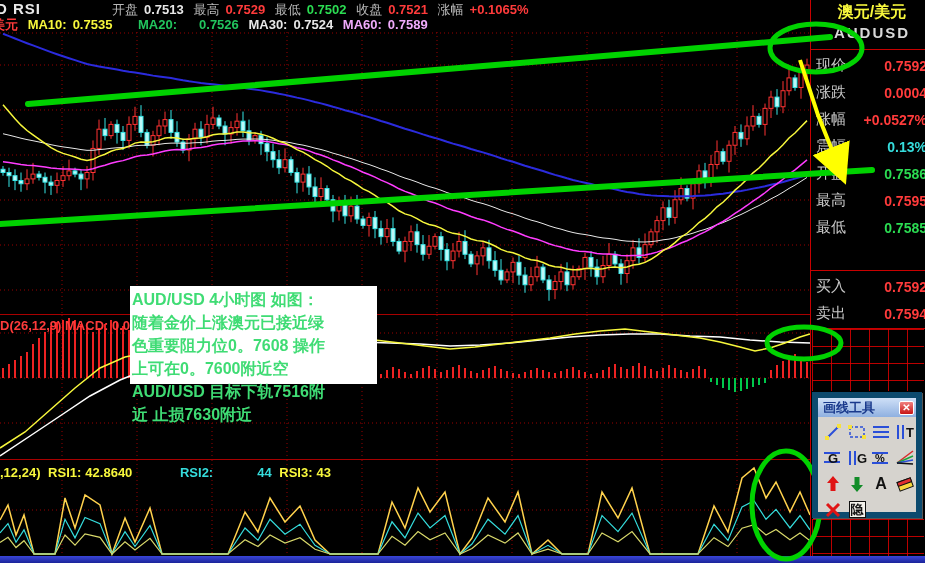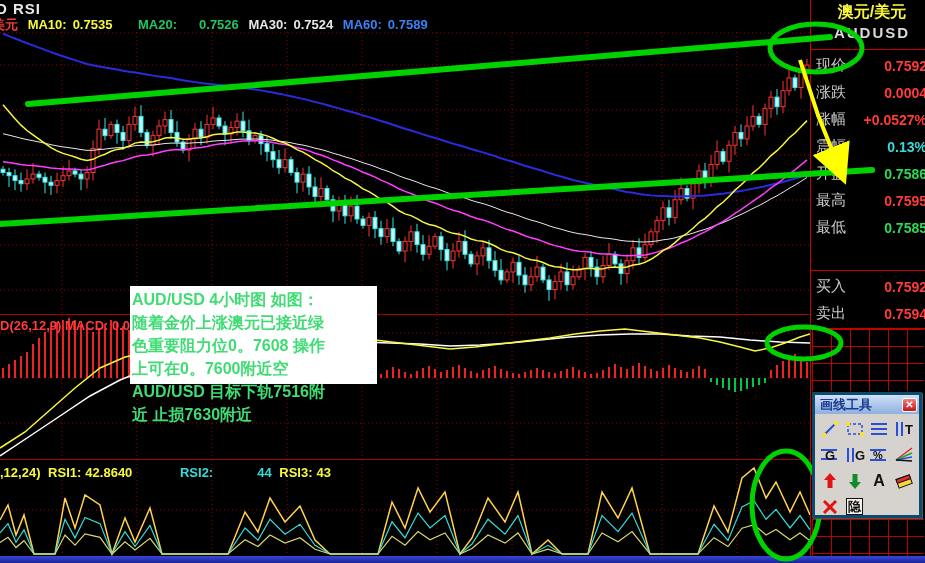--- a/index.html
+++ b/index.html
@@ -7,21 +7,21 @@
   .screen{position:relative;width:925px;height:563px;background:#000;overflow:hidden;}
 
   
   .topbar{position:absolute;left:0;top:0;width:810px;height:32px;z-index:6;}
   .tb-row1{position:absolute;left:112px;top:1px;font-size:13px;font-weight:bold;color:#c8c8c8;white-space:nowrap;}
   .tb-corner{position:absolute;left:-4px;top:0px;font-size:15px;font-weight:bold;color:#e8e8e8;letter-spacing:1px;}
   .tb-row2{position:absolute;left:-8px;top:16px;font-size:13px;font-weight:bold;white-space:nowrap;}
   .tb-row1 span,.tb-row2 span{margin-right:6px;}
   .lbl{color:#b8b8b8;font-weight:normal;}
   .v-open{color:#e8e8e8;} .v-high{color:#ff3b3b;} .v-low{color:#2bdc52;} .v-close{color:#ff3b3b;} .v-chg{color:#ff3b3b;}
-  .c-red{color:#ff3b3b;} .c-yel{color:#f7f73c;} .c-mag{color:#22c55e;margin-left:16px;} .c-wht{color:#e8e8e8;} .c-blu{color:#3b82f6;text-align:center;} .c-cyn{color:#35dcdc;padding-left:40px;}
+  .c-red{color:#ff3b3b;} .c-yel{color:#f7f73c;} .c-mag{color:#22c55e;margin-left:16px;} .c-wht{color:#e8e8e8;} .c-blu{color:#f0abfc;text-align:center;} .c-cyn{color:#35dcdc;padding-left:40px;}
 
   svg.panel{position:absolute;left:0;z-index:1;}
   .divider{position:absolute;left:0;width:810px;height:1px;background:#a80000;z-index:2;}
 
   .macd-label{position:absolute;left:0px;top:318px;font-size:13px;font-weight:bold;color:#ff3b3b;z-index:3;white-space:nowrap;}
   .rsi-label{position:absolute;left:0px;top:465px;font-size:13px;font-weight:bold;z-index:3;white-space:nowrap;}
   .rsi-label span{margin-right:4px;}
 
   
   .note{position:absolute;left:130px;top:286px;width:247px;height:98px;background:#ffffff;z-index:10;
@@ -43,38 +43,45 @@
 
   
   .bottom-strip{position:absolute;left:0;top:556px;width:925px;height:7px;z-index:20;
     background:linear-gradient(#3a46d8,#1a239a);}
 
   
   svg.overlay{position:absolute;left:0;top:0;z-index:50;pointer-events:none;}
 
   
   .toolbox{position:absolute;left:812px;top:392px;width:110px;height:126px;z-index:60;
-     background:#d6d3ce;border:3px solid #0c4a6e;box-shadow:1px 1px 0 #555;}
+     background:#d6d3ce;border:6px solid #0c4a6e;box-shadow:1px 1px 0 #555;}
   .tb-title{height:19px;background:linear-gradient(#cfe0f7,#8fb0e0);display:flex;align-items:center;justify-content:space-between;padding:0 2px 0 5px;}
   .tb-title .t{font-size:13px;font-weight:bold;color:#1a3a8c;}
   .tb-close{width:15px;height:14px;background:linear-gradient(#f08080,#c81414);border:1px solid #fff;border-radius:2px;
      color:#fff;font-size:10px;line-height:12px;text-align:center;font-weight:bold;cursor:pointer;}
   .tools{display:grid;grid-template-columns:repeat(4,1fr);padding:4px 3px;row-gap:5px;}
   .tool{width:24px;height:21px;display:flex;align-items:center;justify-content:center;cursor:pointer;}
   .tool svg{display:block;}
   .tool .A{font-size:16px;font-weight:bold;color:#111;}
   .tool .hide{font-size:13px;font-weight:bold;color:#111;border:1px solid #111;line-height:15px;padding:0 1px;background:#f4f2ec;}
 </style>
 </head>
 <body>
 
 <div class="screen">
 
   <div class="topbar">
     <div class="tb-corner">D RSI</div>
+    <div class="tb-row1">
+      <span class="lbl">开盘</span><span class="v-open">0.7513</span>
+      <span class="lbl">最高</span><span class="v-high">0.7529</span>
+      <span class="lbl">最低</span><span class="v-low">0.7502</span>
+      <span class="lbl">收盘</span><span class="v-close">0.7521</span>
+      <span class="lbl">涨幅</span><span class="v-chg">+0.1065%</span>
+    </div>
     <div class="tb-row2">
       <span class="c-red">美元</span>
       <span class="c-yel">MA10:</span><span class="c-yel">0.7535</span>
       <span class="c-mag">MA20:</span><span class="c-mag">0.7526</span>
       <span class="c-wht">MA30:</span><span class="c-wht">0.7524</span>
       <span class="c-blu">MA60:</span><span class="c-blu">0.7589</span>
     </div>
   </div>
 
   <svg id="mainchart" class="panel" style="top:32px;" width="810" height="282">

